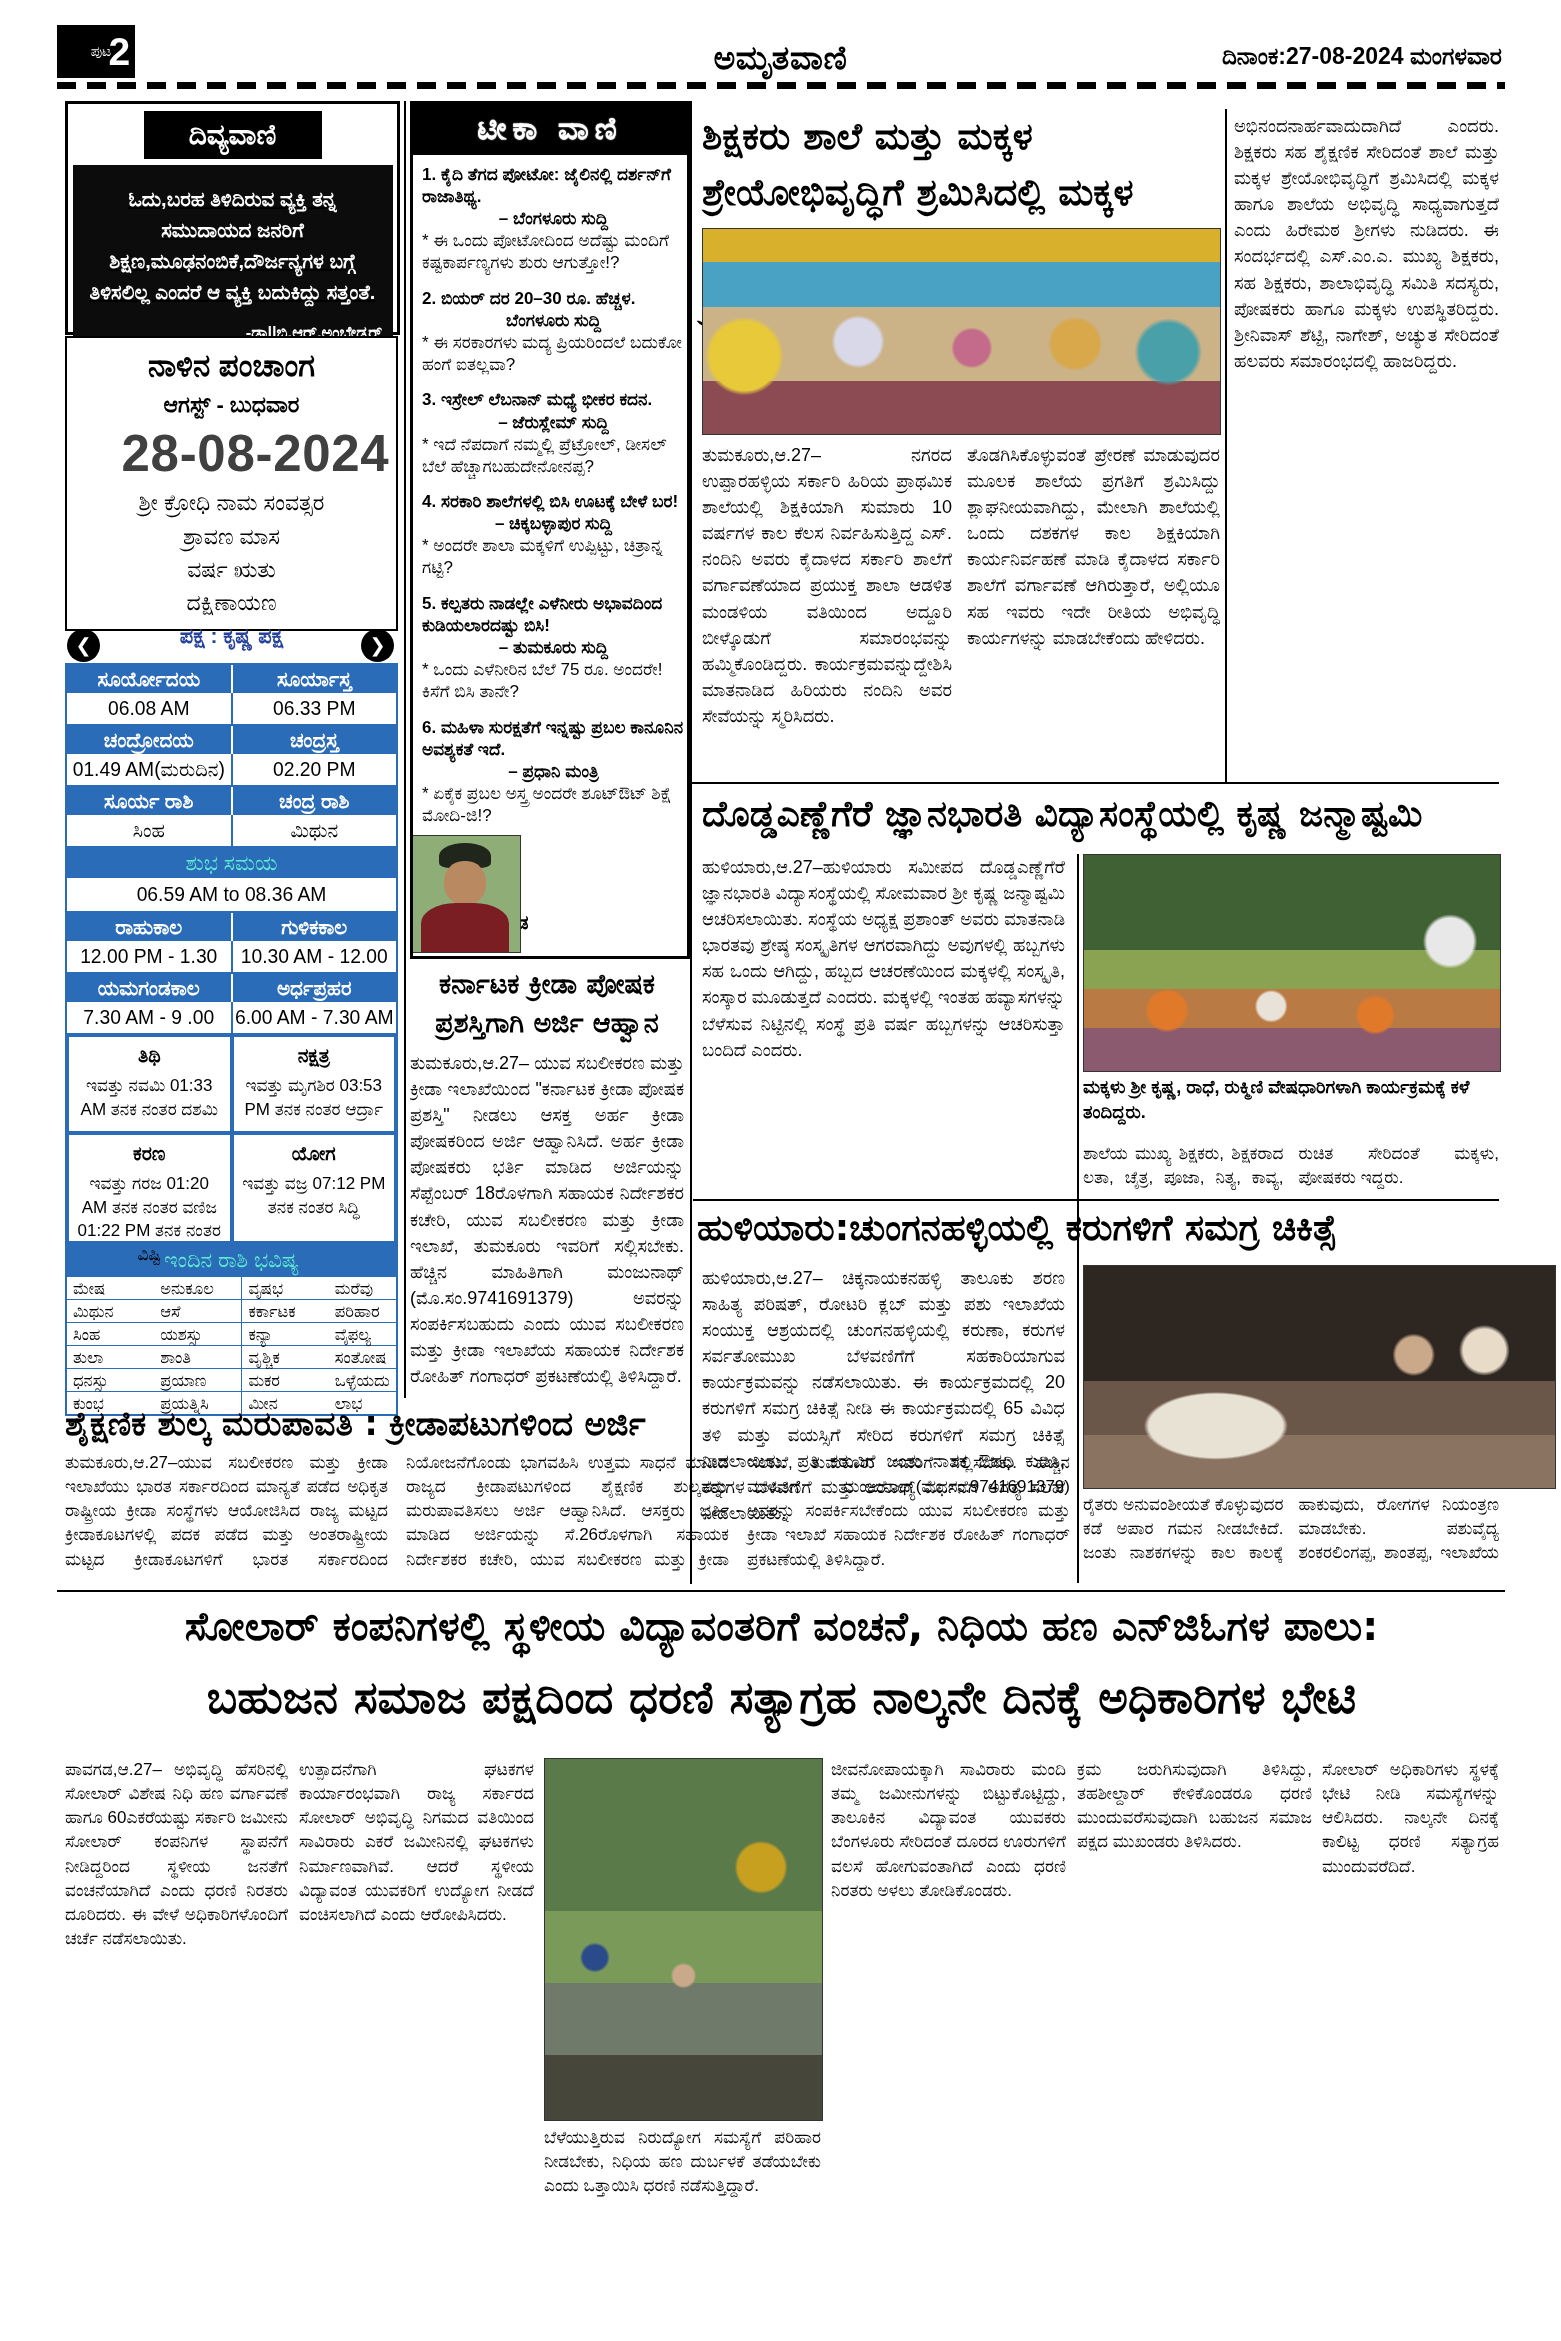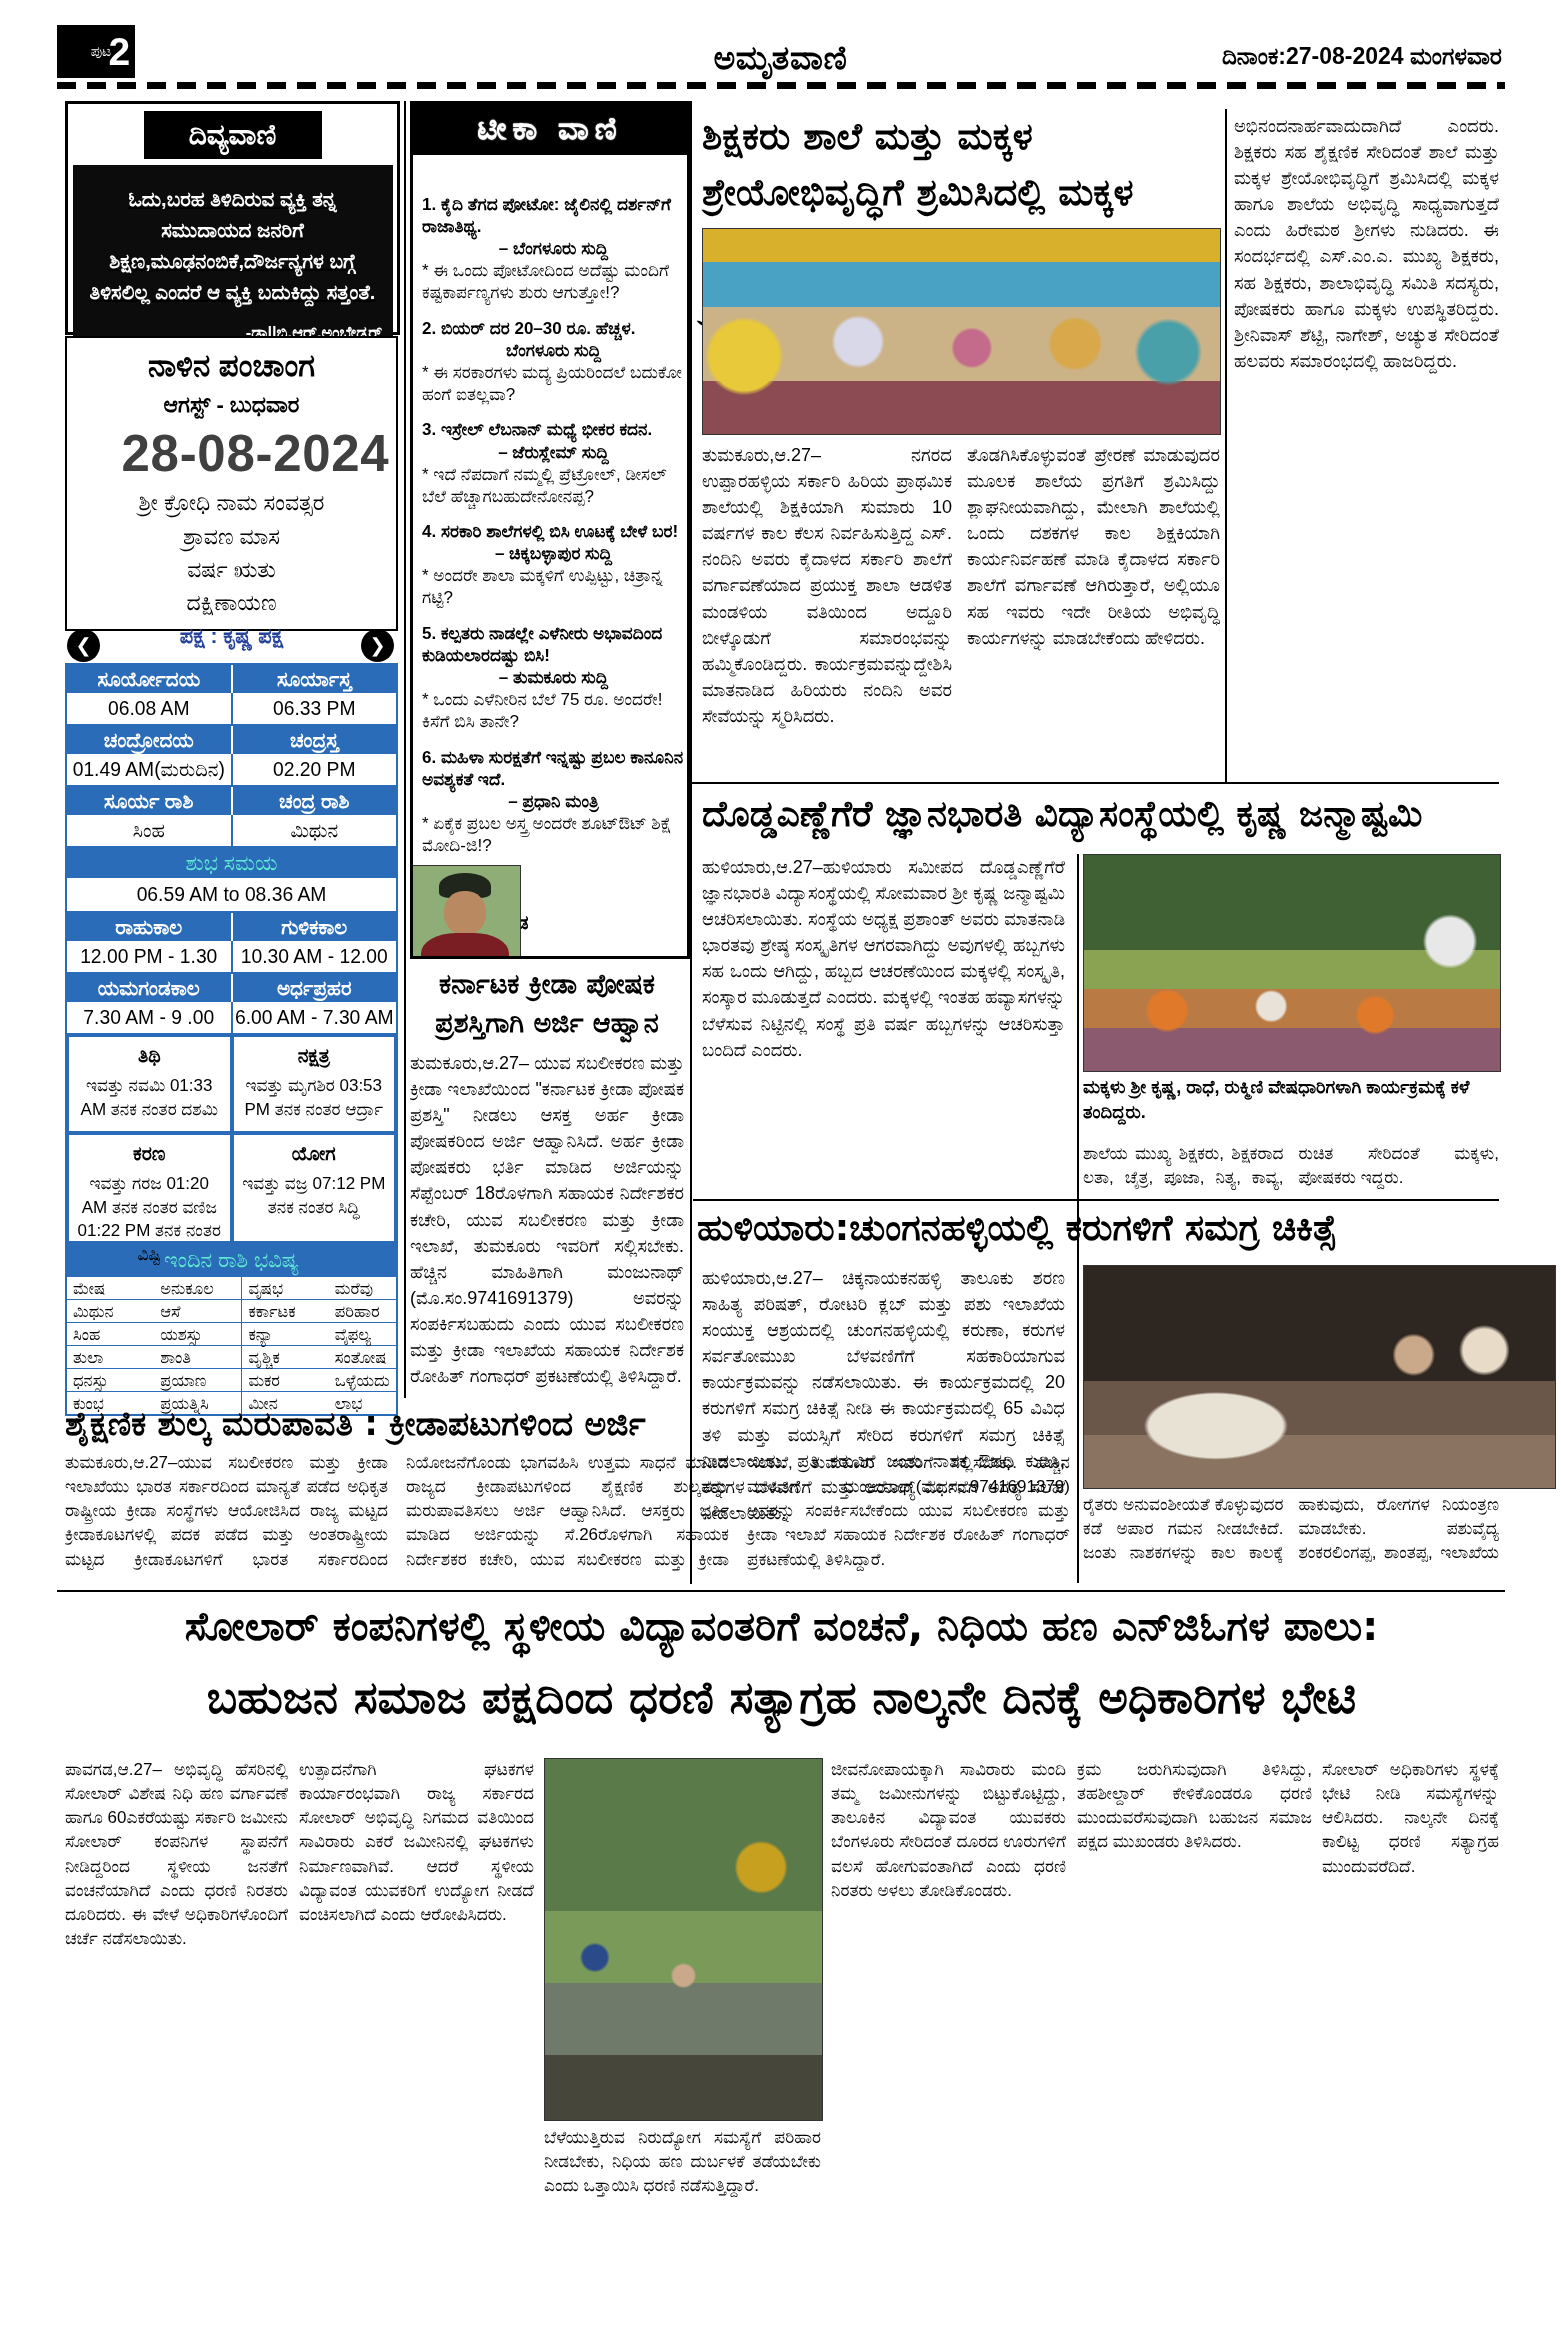--- a/index.html
+++ b/index.html
@@ -55,21 +55,21 @@
   .pt-cell .h{font-weight:bold;font-size:19.3px;text-align:center;margin:3px 0 7.4px 0;}
   .pt-cell .v{font-size:17px;text-align:center;line-height:1.4;}
   .z-row{display:flex;background:#fff;border-top:1.5px solid #2b6cb8;gap:20px;}
   .z-row span{width:25%;font-size:16.4px;height:22px;line-height:22px;padding-left:6px;box-sizing:border-box;}
   .z-row span:nth-child(3){border-left:1.5px solid #2b6cb8;}
 
   
   .tv{border:3.7px solid #000;background:#fff;}
   .tv-title{background:#000;color:#fff;font-size:31px;font-weight:bold;text-align:center;
             padding:7.4px 0;letter-spacing:6px;text-shadow:0 0 1.5px #fff;}
-  .tv-body{padding:9px 2px 0 9px;font-size:17px;line-height:1.3;margin-top:30px;}
+  .tv-body{padding:9px 2px 0 9px;font-size:17px;line-height:1.3;}
   .tv-item{margin-bottom:13.4px;}
   .tv-head{font-weight:bold;}
   .tv-src{text-align:center;font-weight:bold;}
   .tv-author{font-size:19.3px;font-weight:bold;}
 
   .headline{font-family:"DejaVu Sans","Liberation Sans",sans-serif;font-weight:bold;}
   .body-txt{font-size:18px;line-height:1.45;}
   .body-sm{font-size:17px;line-height:1.42;}
   .caption{font-weight:bold;font-size:18px;line-height:1.4;}
 

